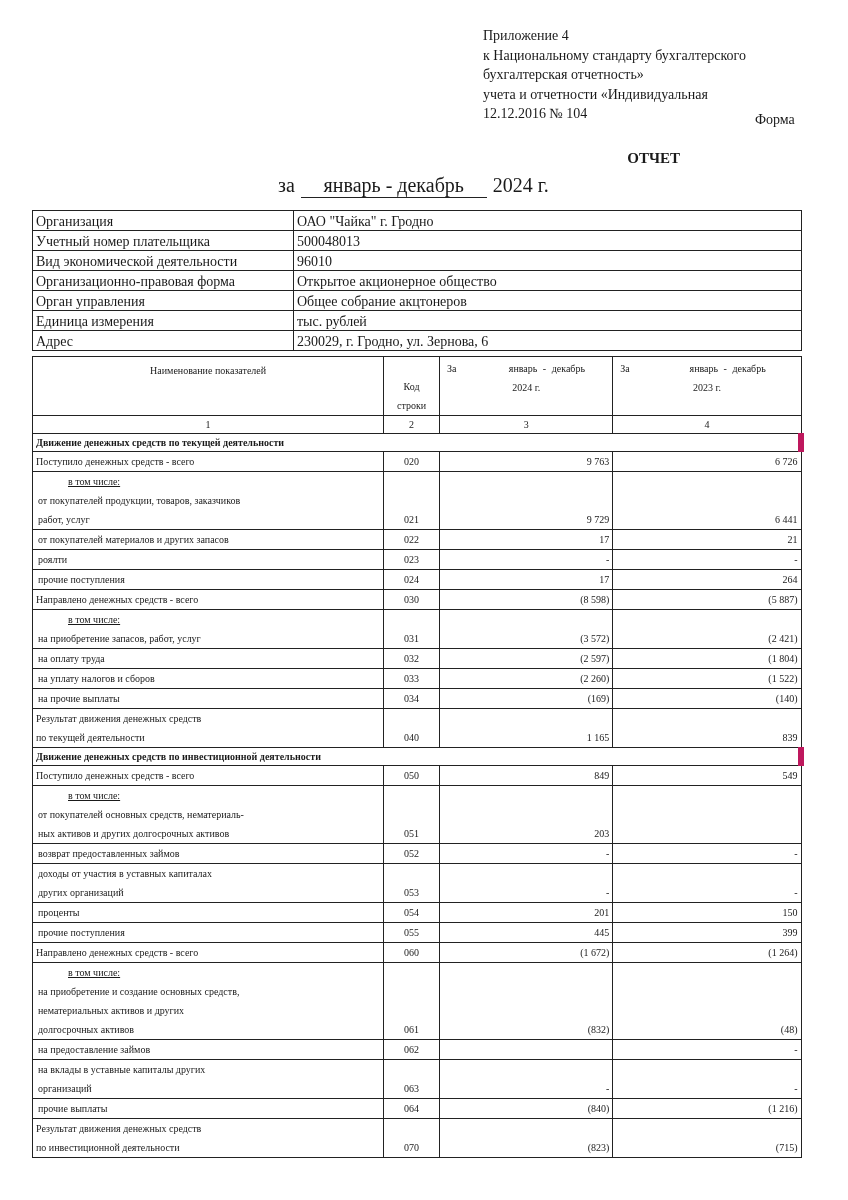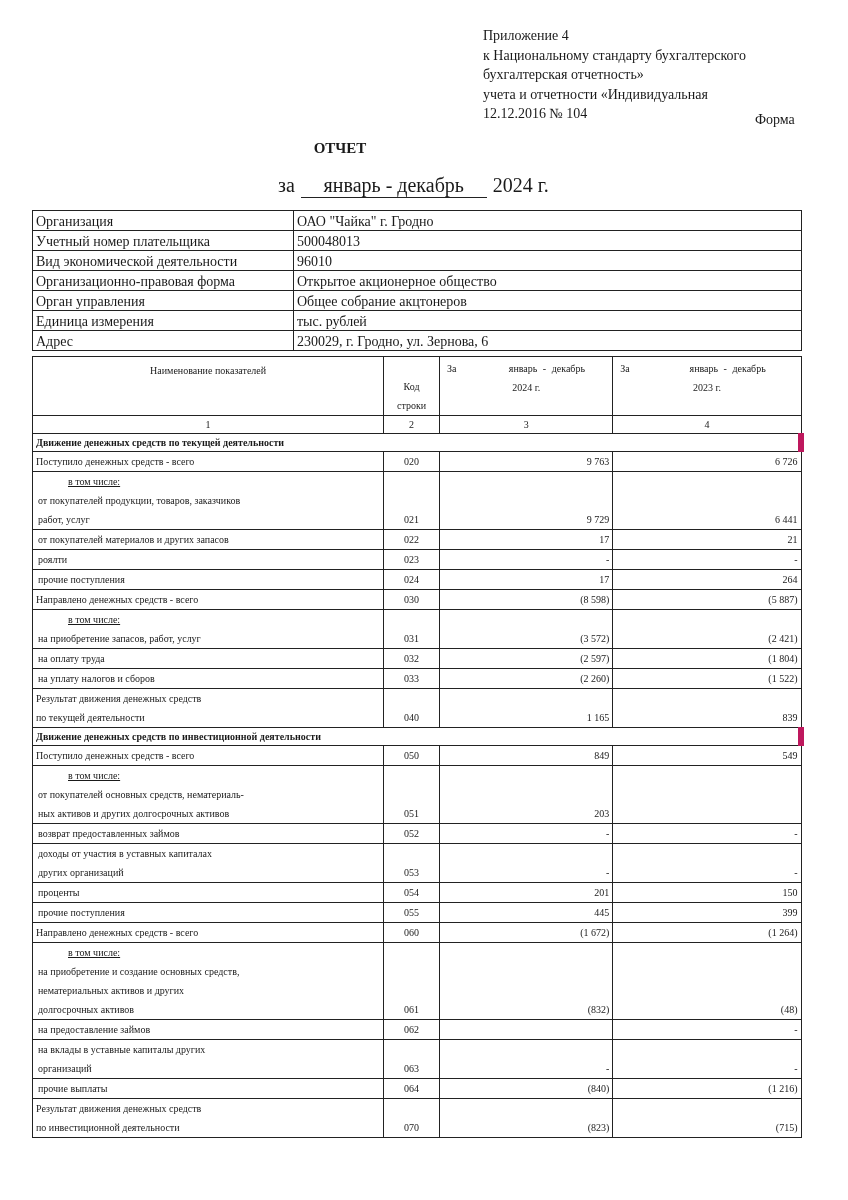--- a/index.html
+++ b/index.html
@@ -17,22 +17,22 @@
     line-height: 19.5px;
     font-size: 14px;
   }
   .forma {
     position: absolute;
     left: 755px; top: 112px;
     font-size: 14px;
   }
   .title-block {
     position: absolute;
-    left: 0; width: 680px; top: 140px;
-    text-align: center;
+    left: 0; width: 680px; top: 150px;
+    text-align: right;
   }
   .title-main { font-weight: bold; font-size: 15px; margin-left: 0; }
   .title-sub { font-weight: bold; font-size: 14px; margin-top: 4px; margin-left: 10px; }
   .period-line {
     position: absolute;
     left: 278px; top: 174px;
     font-size: 20px;
     white-space: nowrap;
   }
   .period-line .underline {
@@ -233,20 +233,26 @@
     <td class="col-v1">(2 597)</td>
     <td class="col-v2">(1 804)</td>
   </tr>
   <tr class="row">
     <td class="indent">на уплату налогов и сборов</td>
     <td class="col-code">033</td>
     <td class="col-v1">(2 260)</td>
     <td class="col-v2">(1 522)</td>
   </tr>
   <tr class="row">
+    <td class="indent">на прочие выплаты</td>
+    <td class="col-code">034</td>
+    <td class="col-v1">(169)</td>
+    <td class="col-v2">(140)</td>
+  </tr>
+  <tr class="row">
     <td>
       <span class="blk">Результат движения денежных средств</span>
       <span class="blk">по текущей деятельности</span>
     </td>
     <td class="col-code">040</td>
     <td class="col-v1">1 165</td>
     <td class="col-v2">839</td>
   </tr>
 
   <tr class="section">

